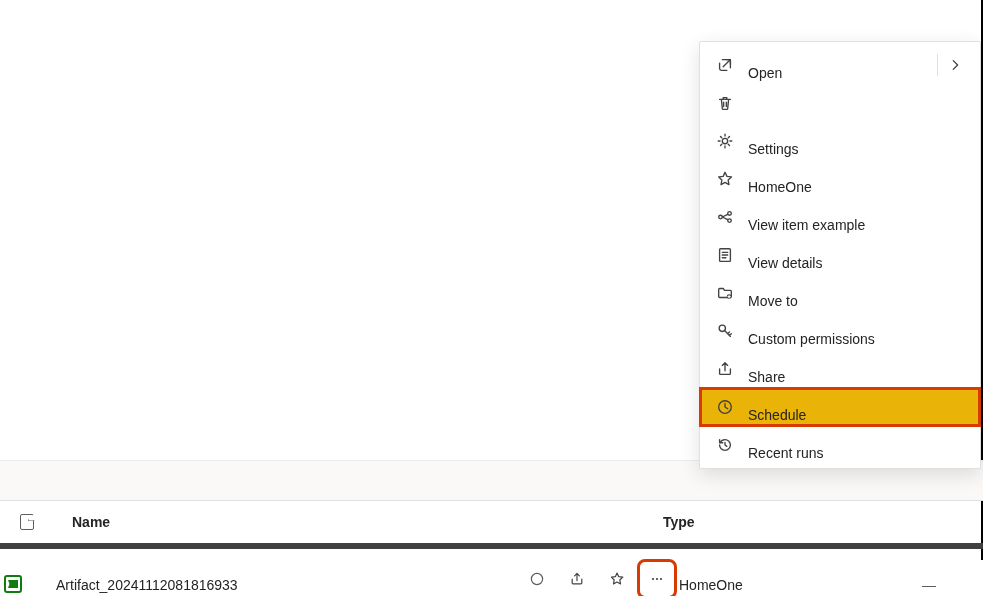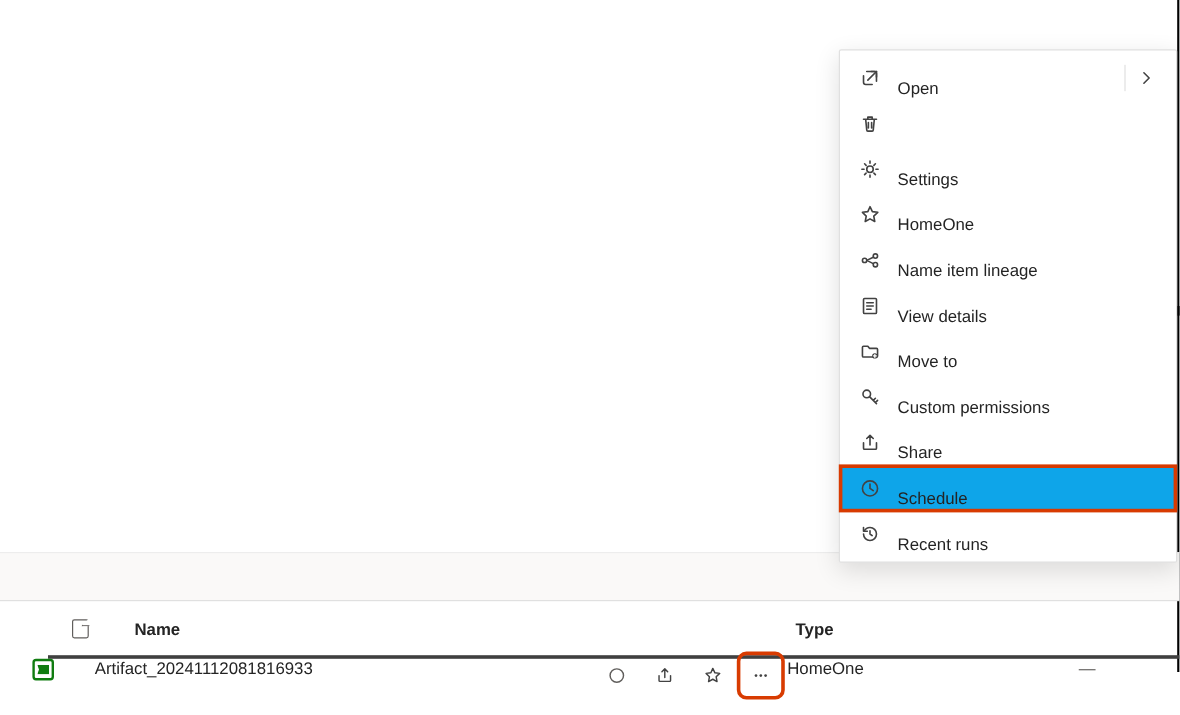--- a/index.html
+++ b/index.html
@@ -23,34 +23,33 @@
       top: 460px; left: 0; right: 0; height: 40px;
       background: #faf9f8;
       border-top: 1px solid #ededed;
     }
     .table-header {
       display: flex;
       align-items: center;
       height: 48px;
       padding: 0 20px;
       font-weight: 600;
-      border-bottom: 3px solid #404040;
-      margin-left: 40px;
+      border-bottom: 6px solid #404040;
     }
     .col-icon-head { width: 44px; display:flex; align-items:center; }
     .col-name { flex: 1; padding-left: 8px; }
     .col-actions { width: 160px; }
     .col-type { width: 200px; }
     .col-last { width: 100px; text-align:center; }
 
     .table-row {
       display: flex;
-      align-items: flex-start;
+      align-items: flex-end;
       height: 44px;
-      padding: 0 27px;
+      padding: 0 4px;
     }
     .row-icon-cell { width: 44px; display:flex; align-items:center; }
     .row-type-icon {
       width: 18px; height: 18px;
       border: 2px solid #107c10;
       border-radius: 3px;
       display:flex; align-items:center; justify-content:center;
     }
     .row-type-icon-inner {
       width: 10px; height: 8px;
@@ -98,21 +97,21 @@
     .menu-item .mi-icon { width: 24px; display:flex; align-items:center; }
     .menu-item .mi-icon svg { width: 18px; height: 18px; }
     .menu-item .mi-label { padding-left: 8px; flex: 1; margin-top: 15px; }
     .menu-item .mi-chevron { width: 18px; display:flex; align-items:center; justify-content:center; }
     .menu-item .mi-divider {
       position:absolute; right: 42px; top:8px; bottom:8px; width:1px; background:#e0e0e0;
     }
     .schedule-highlight {
       outline: 3px solid #d83b01;
       outline-offset: -2px;
-      background: #0ea5e9;
+      background: #eab308;
     }
 
     .doc-head-icon {
       width:14px; height:16px;
       border:1.5px solid #605e5c;
       border-radius:2px;
       position:relative;
     }
     .doc-head-icon::after{
       content:''; position:absolute; top:-1.5px; right:-1.5px;
@@ -235,21 +234,21 @@
 
   <div class="menu-item">
     <span class="mi-icon">
       <svg viewBox="0 0 20 20">
           <circle class="stroke" cx="5" cy="10" r="2"></circle>
           <circle class="stroke" cx="15" cy="6" r="2"></circle>
           <circle class="stroke" cx="15" cy="14" r="2"></circle>
           <path class="stroke" d="M7 10l6-3M7 10l6 3"></path>
         </svg>
     </span>
-    <span class="mi-label">Name item lineage</span>
+    <span class="mi-label">View item example</span>
   </div>
 
   <div class="menu-item">
     <span class="mi-icon">
       <svg viewBox="0 0 20 20">
           <rect class="stroke" x="4" y="3" width="12" height="14" rx="1"></rect>
           <path class="stroke" d="M7 7h6M7 10h6M7 13h4"></path>
         </svg>
     </span>
     <span class="mi-label">View details</span>

